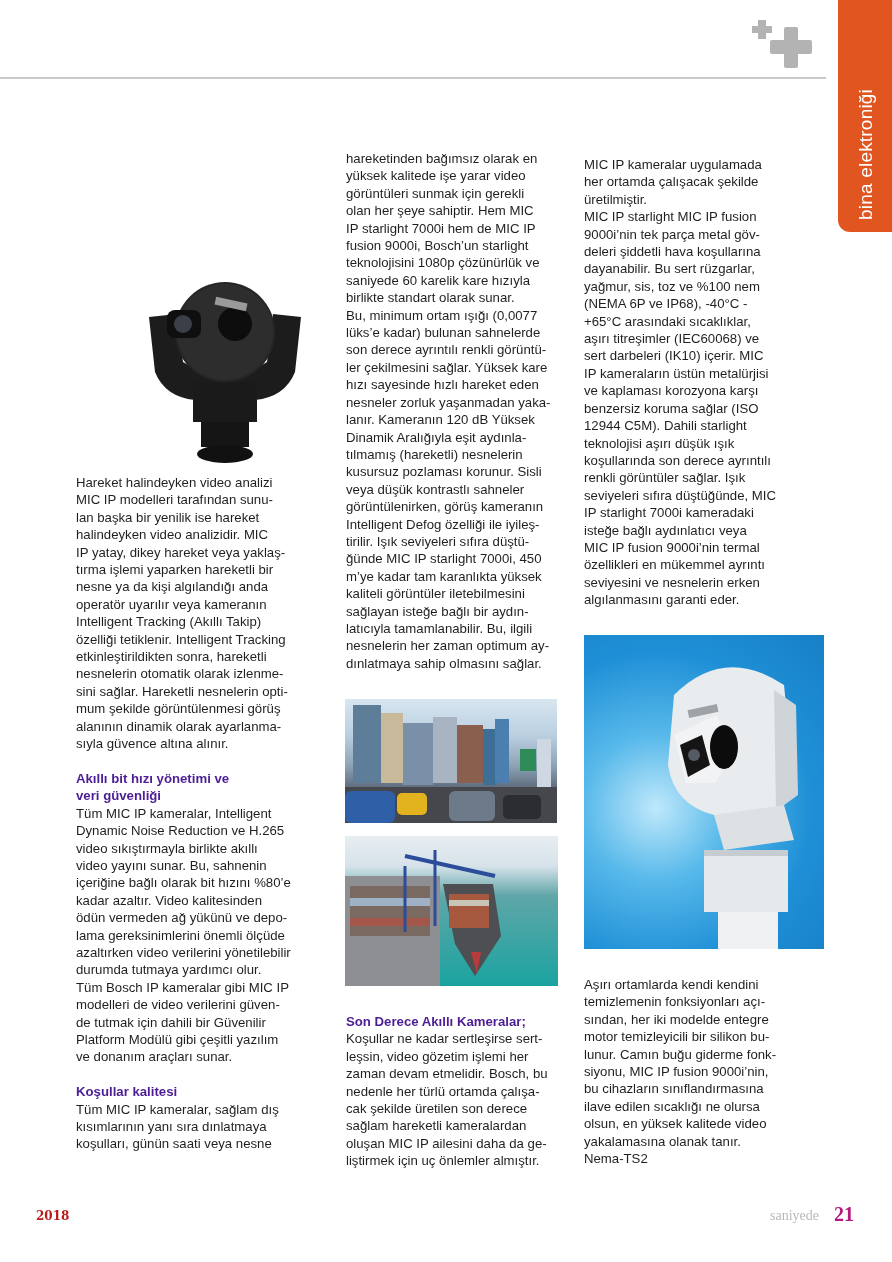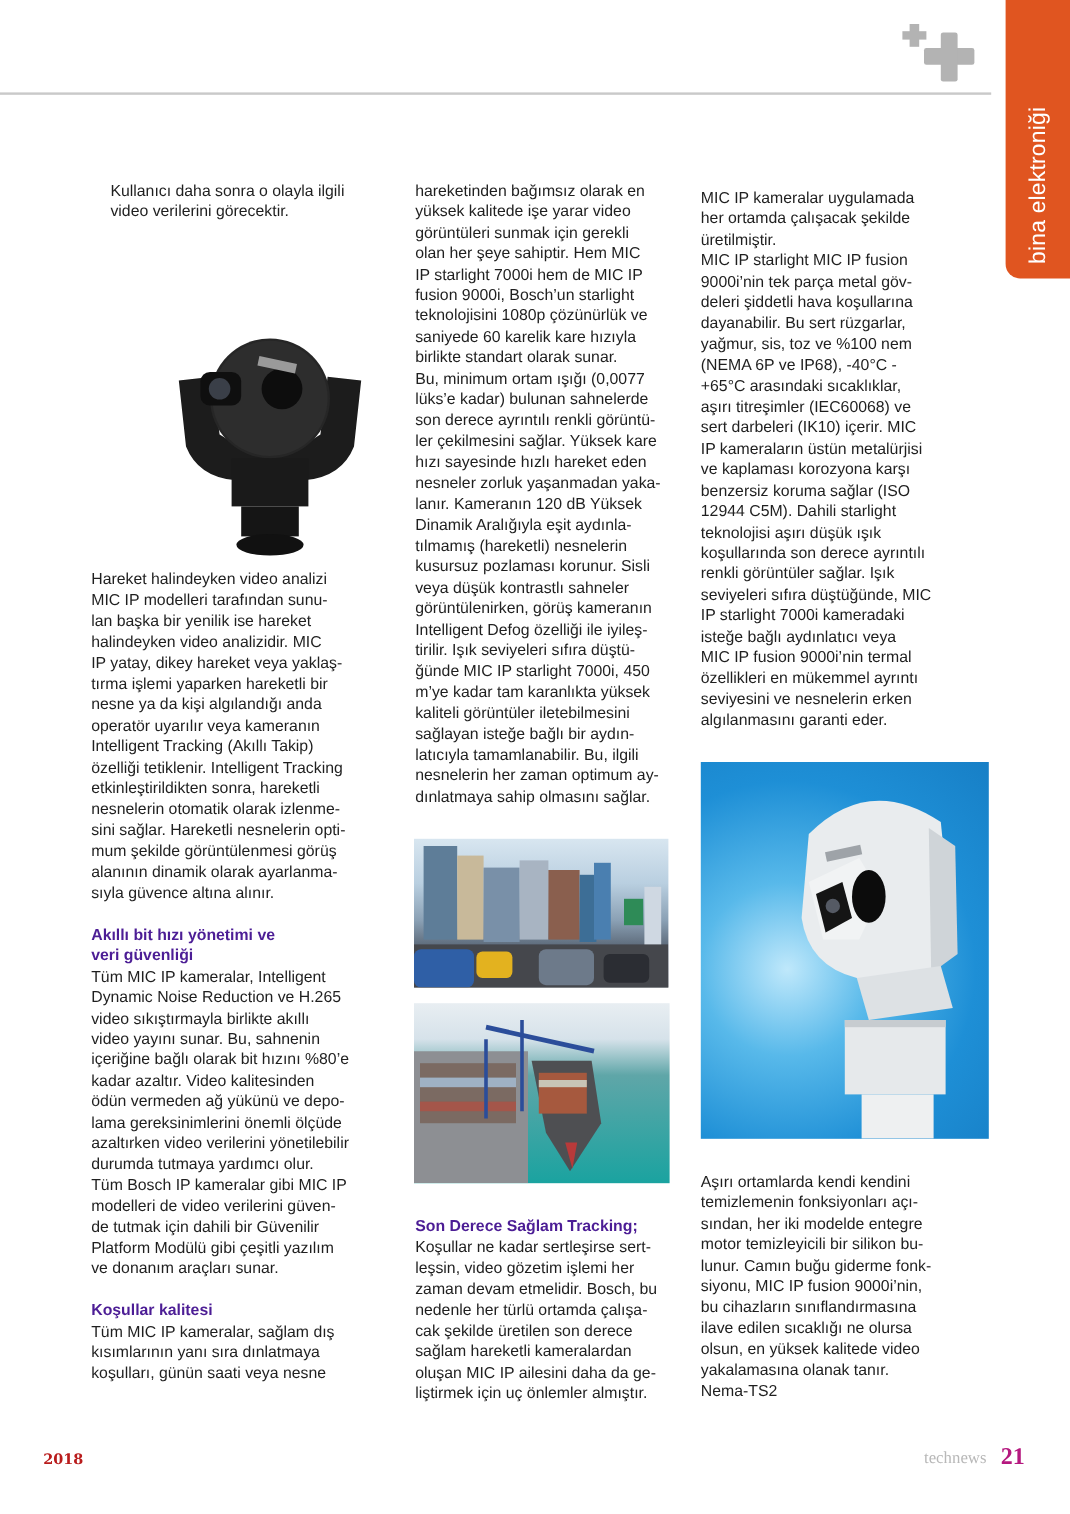--- a/index.html
+++ b/index.html
@@ -32,22 +32,20 @@
 <div>
   <div class="plus" style="left:752px;top:26px;width:20px;height:7px;"></div>
   <div class="plus" style="left:758px;top:20px;width:8px;height:19px;"></div>
   <div class="plus" style="left:770px;top:40px;width:42px;height:14px;border-radius:2px;"></div>
   <div class="plus" style="left:784px;top:27px;width:14px;height:41px;border-radius:2px;"></div>
 </div>
 <div class="tab"></div>
 <div class="tab-label">bina elektroniği</div>
 
 <div class="col" style="left:92px;top:150px;width:240px;">
-  <p>Kullanıcı daha sonra o olayla ilgili
-video verilerini görecektir.</p>
   <div class="gap"></div>
 </div>
 
 <div class="img" style="left:135px;top:262px;width:180px;height:205px;background:#fff;">
   <svg width="180" height="205" viewBox="0 0 180 205">
     <path d="M14 55 L42 52 L48 100 Q90 128 132 100 L138 52 L166 55 L160 110 Q150 135 120 138 L60 138 Q30 135 20 110 Z" fill="#1c1c1c"></path>
     <circle cx="90" cy="70" r="50" fill="#262626"></circle>
     <circle cx="90" cy="70" r="48" fill="#2d2d2d"></circle>
     <rect x="32" y="48" width="34" height="28" rx="8" fill="#0f0f0f"></rect>
     <circle cx="48" cy="62" r="9" fill="#3a3f48"></circle>
@@ -163,21 +161,21 @@
     <line x1="90" y1="14" x2="90" y2="90" stroke="#2b4d9a" stroke-width="3"></line>
     <line x1="60" y1="30" x2="60" y2="96" stroke="#2b4d9a" stroke-width="3"></line>
     <polygon points="98,48 148,48 156,100 130,140 110,108" fill="#4e4f52"></polygon>
     <rect x="104" y="58" width="40" height="34" fill="#a6593e"></rect>
     <rect x="104" y="64" width="40" height="6" fill="#c8c4b6"></rect>
     <polygon points="126,116 136,116 132,138" fill="#b83a3a"></polygon>
   </svg>
 </div>
 
 <div class="col" style="left:346px;top:1013px;width:225px;">
-  <p class="head">Son Derece Sağlam Tracking;</p>
+  <p class="head">Son Derece Akıllı Kameralar;</p>
   <p>Koşullar ne kadar sertleşirse sert-
 leşsin, video gözetim işlemi her
 zaman devam etmelidir. Bosch, bu
 nedenle her türlü ortamda çalışa-
 cak şekilde üretilen son derece
 sağlam hareketli kameralardan
 oluşan MIC IP ailesini daha da ge-
 liştirmek için uç önlemler almıştır.</p>
 </div>
 
@@ -234,14 +232,14 @@
 lunur. Camın buğu giderme fonk-
 siyonu, MIC IP fusion 9000i’nin,
 bu cihazların sınıflandırmasına
 ilave edilen sıcaklığı ne olursa
 olsun, en yüksek kalitede video
 yakalamasına olanak tanır.
 Nema-TS2</p>
 </div>
 
 <div class="footer-year">2018</div>
-<div class="footer-brand">technews</div>
+<div class="footer-brand">saniyede</div>
 <div class="footer-num">21</div>
 
 </body></html>

